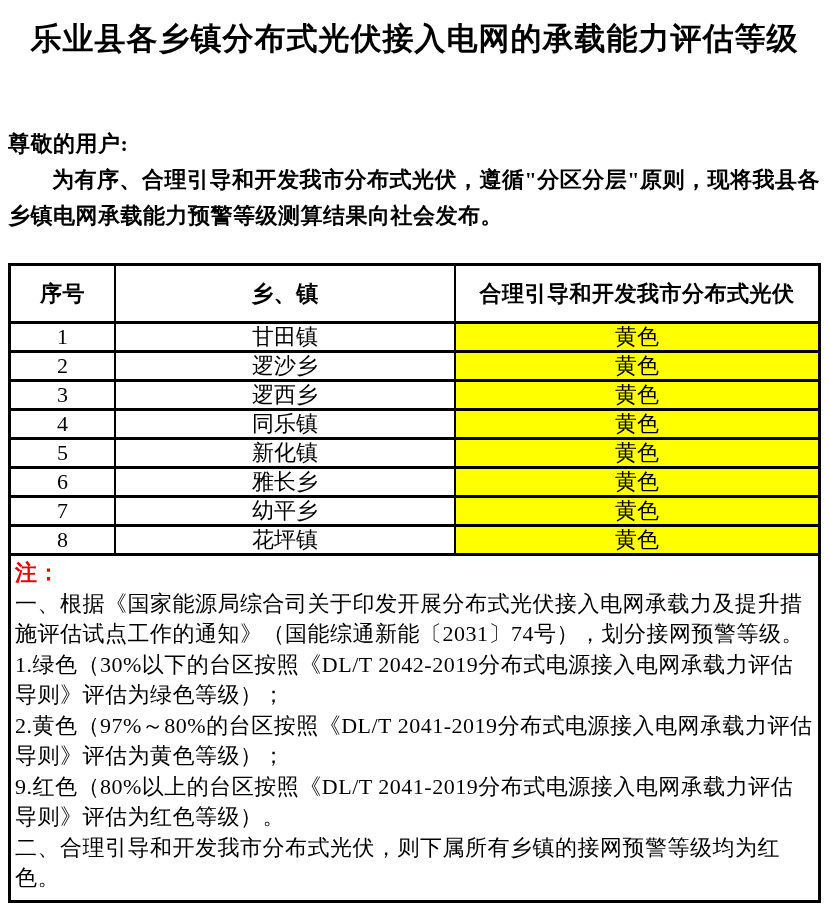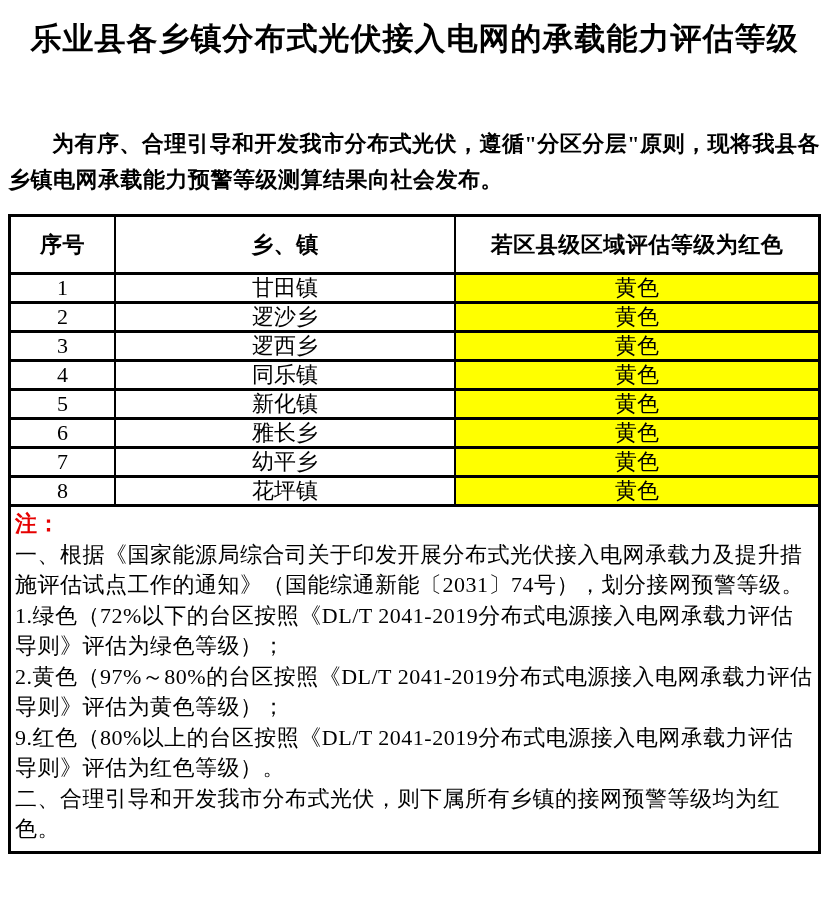--- a/index.html
+++ b/index.html
@@ -27,21 +27,21 @@
     margin-top: 66px;
     font-size: 22px;
     font-weight: bold;
     line-height: 36px;
     letter-spacing: 0.5px;
   }
   .greeting-block p { margin: 0; }
   .intro { text-indent: 2em; }
 
   table.rating-table {
-    margin-top: 16px;
+    margin-top: 29px;
     width: 813px;
     border-collapse: collapse;
     table-layout: fixed;
     border: 3px solid #000;
   }
   .rating-table th, .rating-table td {
     border-top: 3px solid #000;
     border-bottom: 3px solid #000;
     border-left: 2px solid #000;
     border-right: 2px solid #000;
@@ -85,29 +85,30 @@
   }
 </style>
 </head>
 <body>
 
 <div class="page">
 
   <h1 class="title">乐业县各乡镇分布式光伏接入电网的承载能力评估等级</h1>
 
   <div class="greeting-block">
+    <p class="greeting">尊敬的用户:</p>
     <p class="intro">为有序、合理引导和开发我市分布式光伏，遵循"分区分层"原则，现将我县各乡镇电网承载能力预警等级测算结果向社会发布。</p>
   </div>
 
   <table class="rating-table">
     <thead>
       <tr>
         <th class="col-index">序号</th>
         <th class="col-town">乡、镇</th>
-        <th class="col-status">若区县级区域评估等级为红色</th>
+        <th class="col-status">合理引导和开发我市分布式光伏</th>
       </tr>
     </thead>
     <tbody>
       <tr>
         <td class="cell-index">1</td>
         <td class="cell-town">甘田镇</td>
         <td class="cell-status" style="background: rgb(255, 255, 0);">黄色</td>
       </tr>
       <tr>
         <td class="cell-index">2</td>
@@ -141,21 +142,21 @@
       </tr>
       <tr>
         <td class="cell-index">8</td>
         <td class="cell-town">花坪镇</td>
         <td class="cell-status" style="background: rgb(255, 255, 0);">黄色</td>
       </tr>
       <tr>
         <td class="note-cell" colspan="3">
           <span class="note-label" style="color: rgb(230, 0, 0);">注：</span>
           <p>一、根据《国家能源局综合司关于印发开展分布式光伏接入电网承载力及提升措施评估试点工作的通知》（国能综通新能〔2031〕74号），划分接网预警等级。</p>
-          <p>1.绿色（72%以下的台区按照《DL/T 2041-2019分布式电源接入电网承载力评估导则》评估为绿色等级）；</p>
+          <p>1.绿色（30%以下的台区按照《DL/T 2042-2019分布式电源接入电网承载力评估导则》评估为绿色等级）；</p>
           <p>2.黄色（97%～80%的台区按照《DL/T 2041-2019分布式电源接入电网承载力评估导则》评估为黄色等级）；</p>
           <p>9.红色（80%以上的台区按照《DL/T 2041-2019分布式电源接入电网承载力评估导则》评估为红色等级）。</p>
           <p>二、合理引导和开发我市分布式光伏，则下属所有乡镇的接网预警等级均为红色。</p>
         </td>
       </tr>
     </tbody>
   </table>
 
 </div>
 

